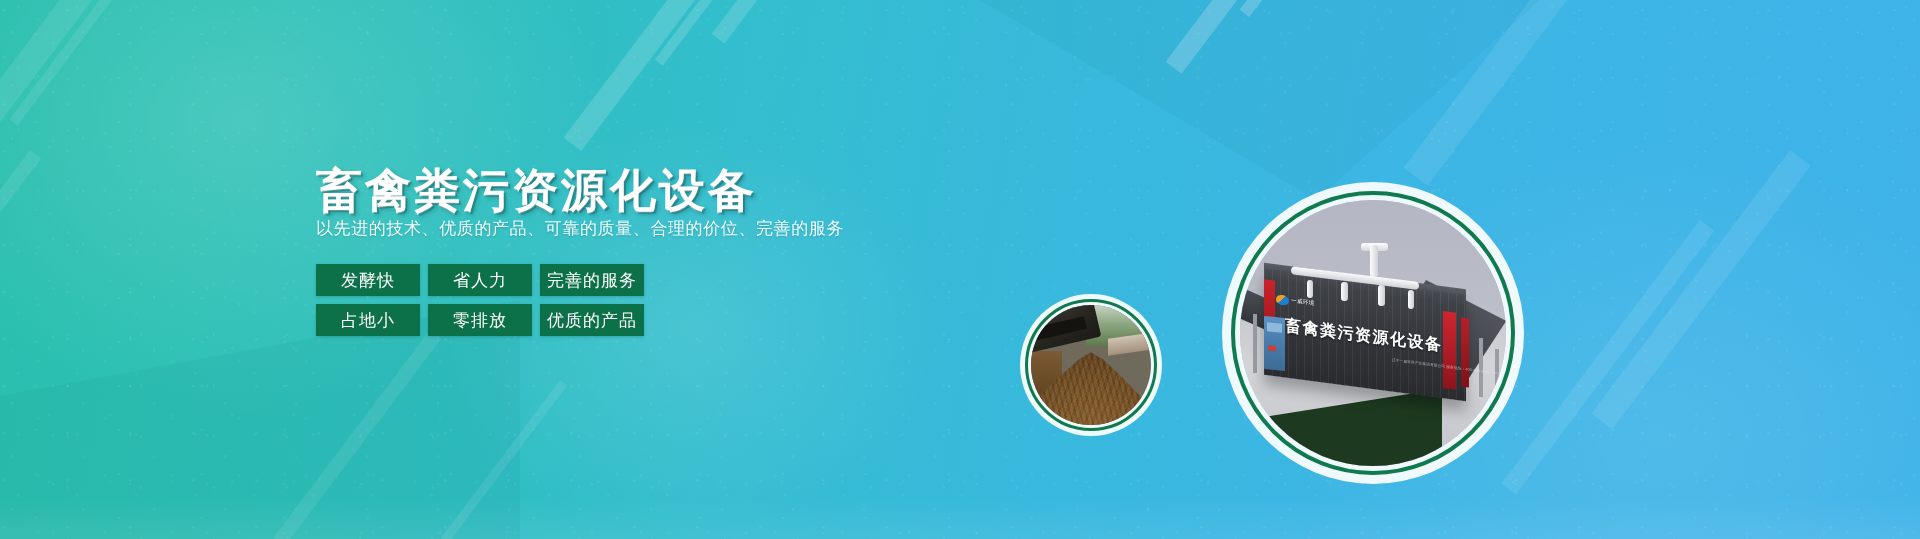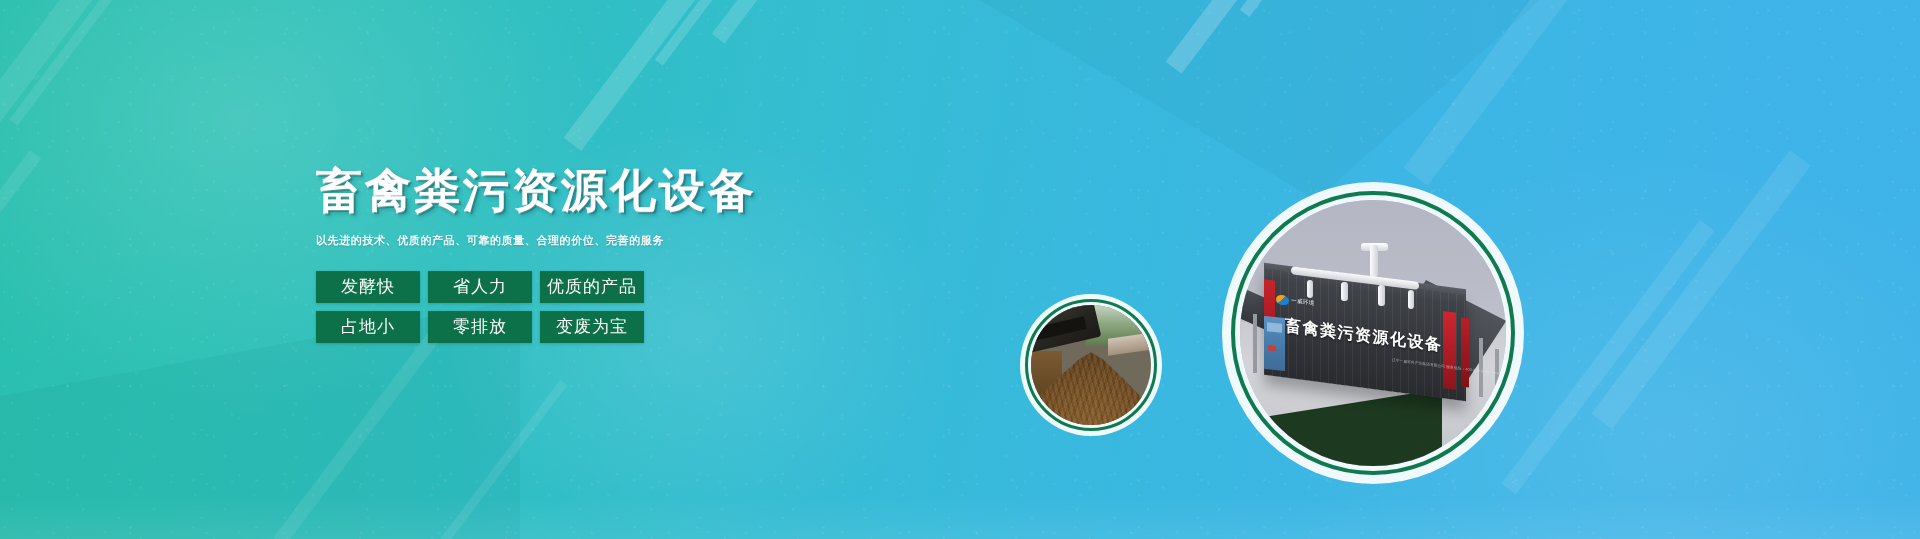--- a/index.html
+++ b/index.html
@@ -94,28 +94,27 @@
     letter-spacing: 3px;
     line-height: 1.08;
     text-shadow:
        2px 2px 0 rgba(10,70,70,.30),
        3px 3px 4px rgba(0,50,55,.28),
        0 1px 0 rgba(255,255,255,.55);
     white-space: nowrap;
   }
 
   .subline {
-    margin-top: 16px;
-    font-size: 11px;
+    margin-top: 0;
+    font-size: 17px;
     line-height: 1.55;
     color: #f4fdfd;
     letter-spacing: .6px;
     text-shadow: 0 1px 2px rgba(0,60,70,.22);
     white-space: nowrap;
-    font-weight: bold;
   }
 
   .tags {
     margin-top: 22px;
     width: 340px;
     display: grid;
     grid-template-columns: repeat(3, 104px);
     grid-auto-rows: 32px;
     column-gap: 8px;
     row-gap: 8px;
@@ -369,24 +368,24 @@
 
     <div class="headline">畜禽粪污资源化设备</div>
 
     <div class="subline">
       <div>以先进的技术、优质的产品、可靠的质量、合理的价位、完善的服务</div>
     </div>
 
     <div class="tags">
       <div class="tag">发酵快</div>
       <div class="tag">省人力</div>
-      <div class="tag">优质的产品</div>
+      <div class="tag">完善的服务</div>
       <div class="tag">占地小</div>
       <div class="tag">零排放</div>
-      <div class="tag">变废为宝</div>
+      <div class="tag">优质的产品</div>
     </div>
   </div>
 
   <div id="circle-small" class="circle-wrap">
     <div class="ring-outer"></div>
     <div class="ring-green"></div>
     <div class="photo">
       <div class="compost">
         <div class="sky"></div>
         <div class="roof"></div>

